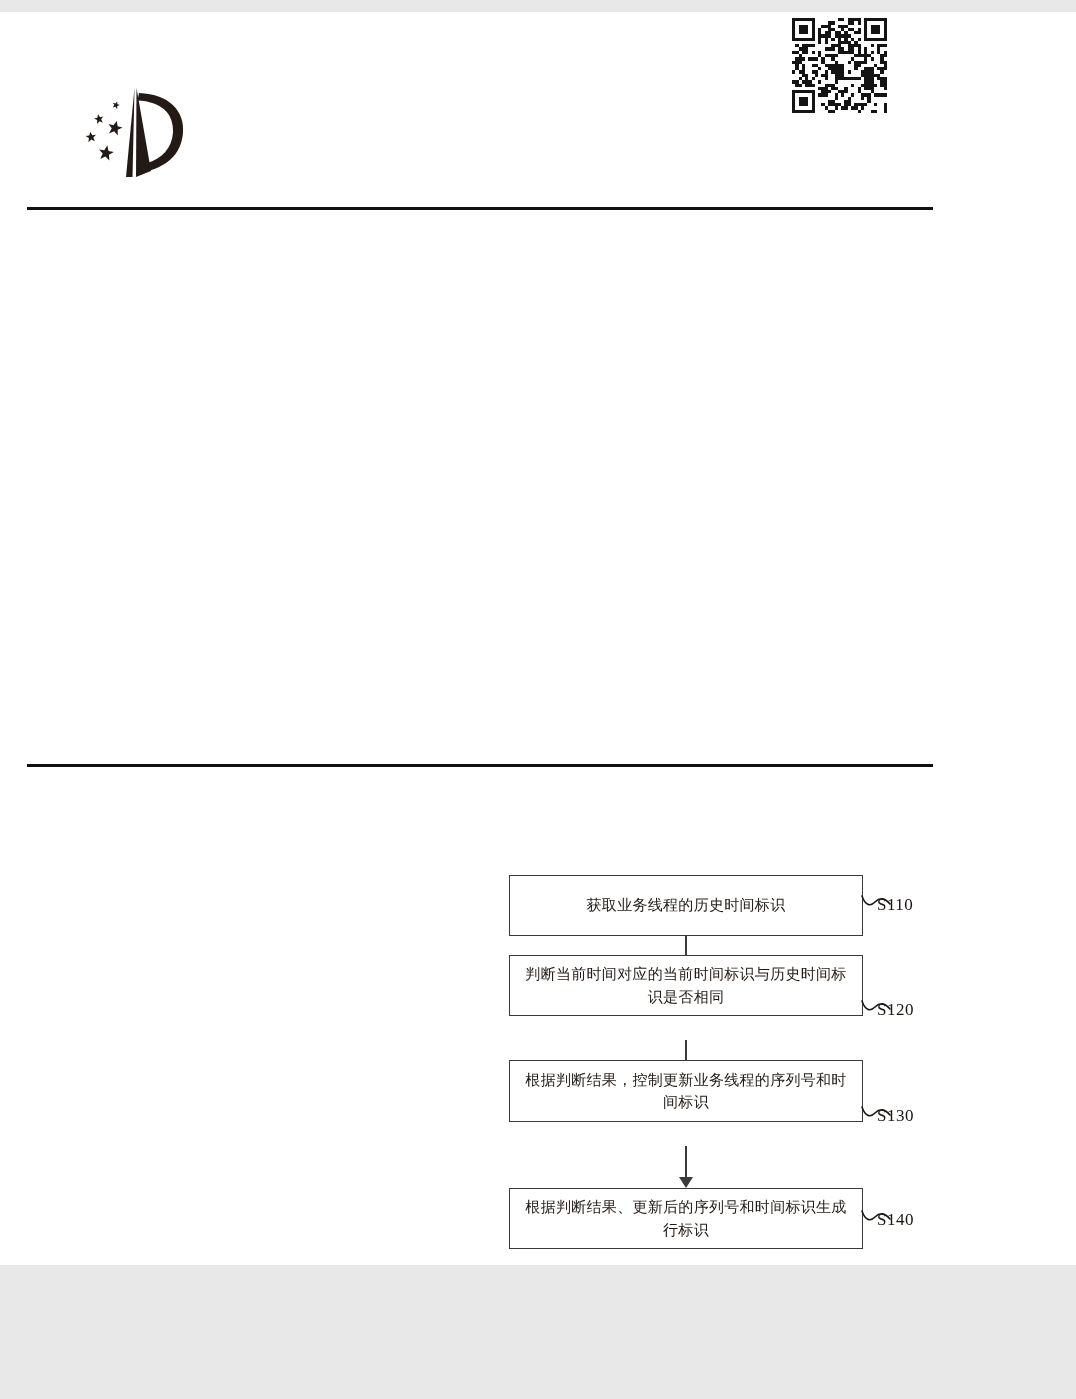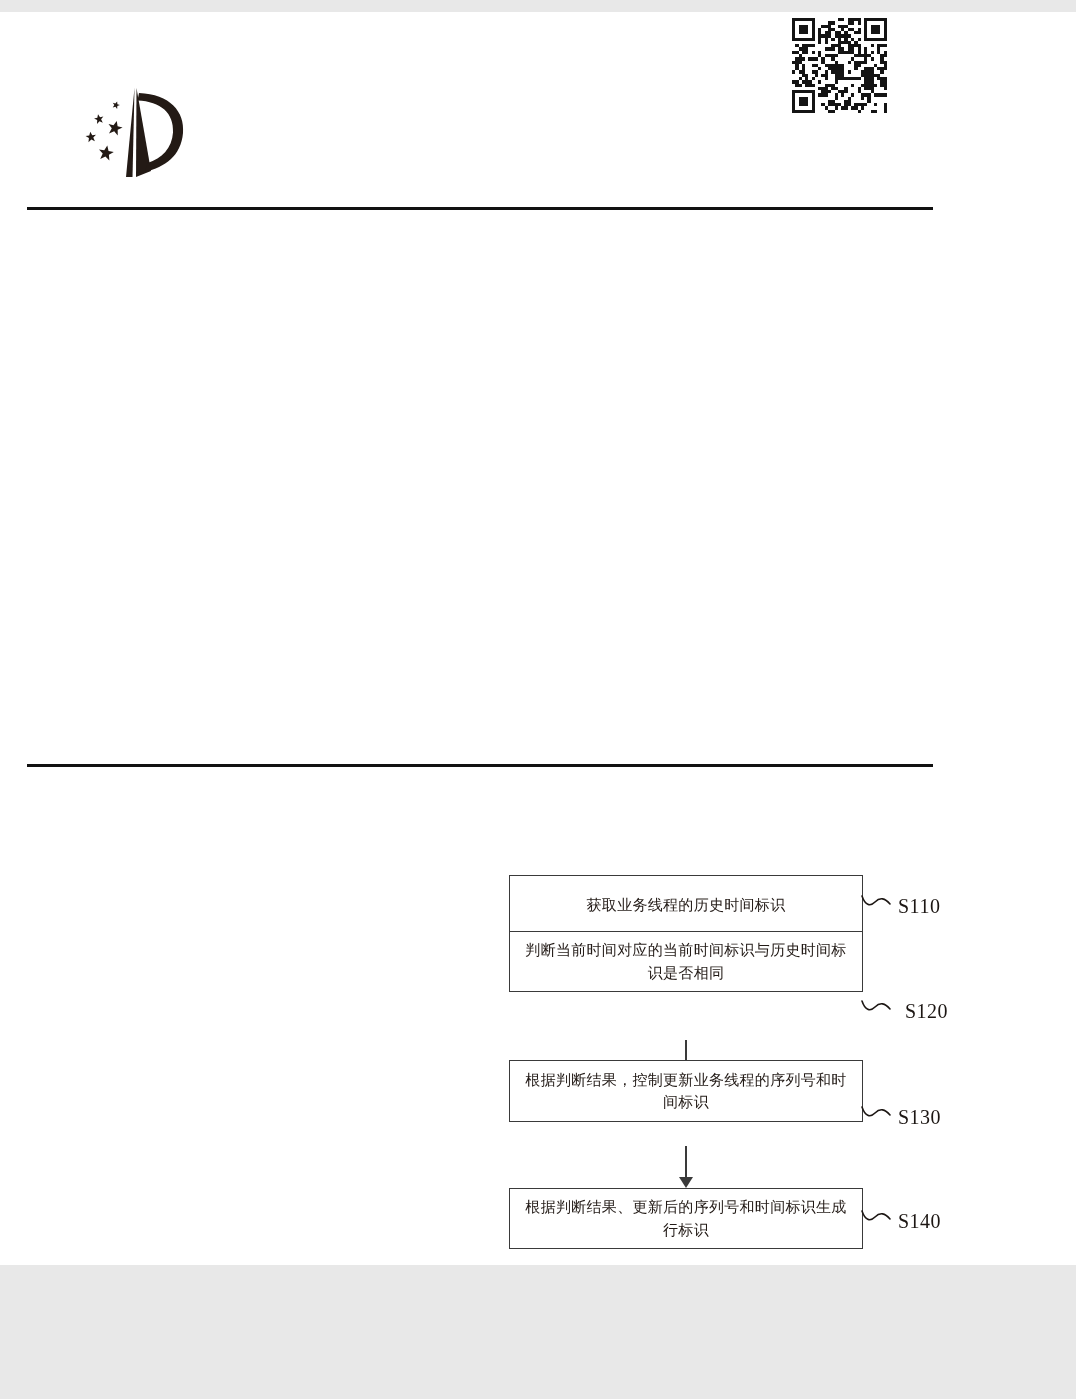--- a/index.html
+++ b/index.html
@@ -33,22 +33,22 @@
   }
   .arrow-stem{position:absolute;left:685px;width:2px;background:#3a3a3a;}
   .arrow-head{
     position:absolute;left:679px;width:0;height:0;
     border-left:7px solid transparent;
     border-right:7px solid transparent;
     border-top:11px solid #3a3a3a;
   }
   .squiggle{position:absolute;left:861px;width:34px;height:18px;}
   .slabel{
-    position:absolute;left:898px;width:50px;
-    font-size:20px;letter-spacing:0.5px;
+    position:absolute;left:877px;width:50px;
+    font-size:17px;letter-spacing:0.5px;
     color:#1c1613;
   }
 </style>
 </head>
 <body>
 
 <div class="page">
 
   <div class="logo">
     <svg width="110" height="100" viewBox="0 0 110 100" xmlns="http://www.w3.org/2000/svg">
@@ -493,27 +493,27 @@
       <span>获取业务线程的历史时间标识</span>
     </div>
     <svg class="squiggle" style="top:880px;" viewBox="0 0 34 18">
       <path d="M1,4 C4,13 9,15 14,10 C19,5 24,6 29,12" stroke="#1c1613" stroke-width="1.6" fill="none" stroke-linecap="round"></path>
     </svg>
     <span class="slabel" style="top:883px;">S110</span>
 
     <div class="arrow-stem" style="top:924px;height:33px;"></div>
     <div class="arrow-head" style="top:956px;"></div>
 
-    <div class="flow-box" style="top:919px;height:61px;">
+    <div class="flow-box" style="top:943px;height:61px;">
       <span>判断当前时间对应的当前时间标识与历史时间标识是否相同</span>
     </div>
     <svg class="squiggle" style="top:985px;" viewBox="0 0 34 18">
       <path d="M1,4 C4,13 9,15 14,10 C19,5 24,6 29,12" stroke="#1c1613" stroke-width="1.6" fill="none" stroke-linecap="round"></path>
     </svg>
-    <span class="slabel" style="top:988px;text-align:right;">S120</span>
+    <span class="slabel" style="top:988px;">S120</span>
 
     <div class="arrow-stem" style="top:1028px;height:34px;"></div>
     <div class="arrow-head" style="top:1061px;"></div>
 
     <div class="flow-box" style="top:1048px;height:62px;">
       <span>根据判断结果，控制更新业务线程的序列号和时间标识</span>
     </div>
     <svg class="squiggle" style="top:1091px;" viewBox="0 0 34 18">
       <path d="M1,4 C4,13 9,15 14,10 C19,5 24,6 29,12" stroke="#1c1613" stroke-width="1.6" fill="none" stroke-linecap="round"></path>
     </svg>

